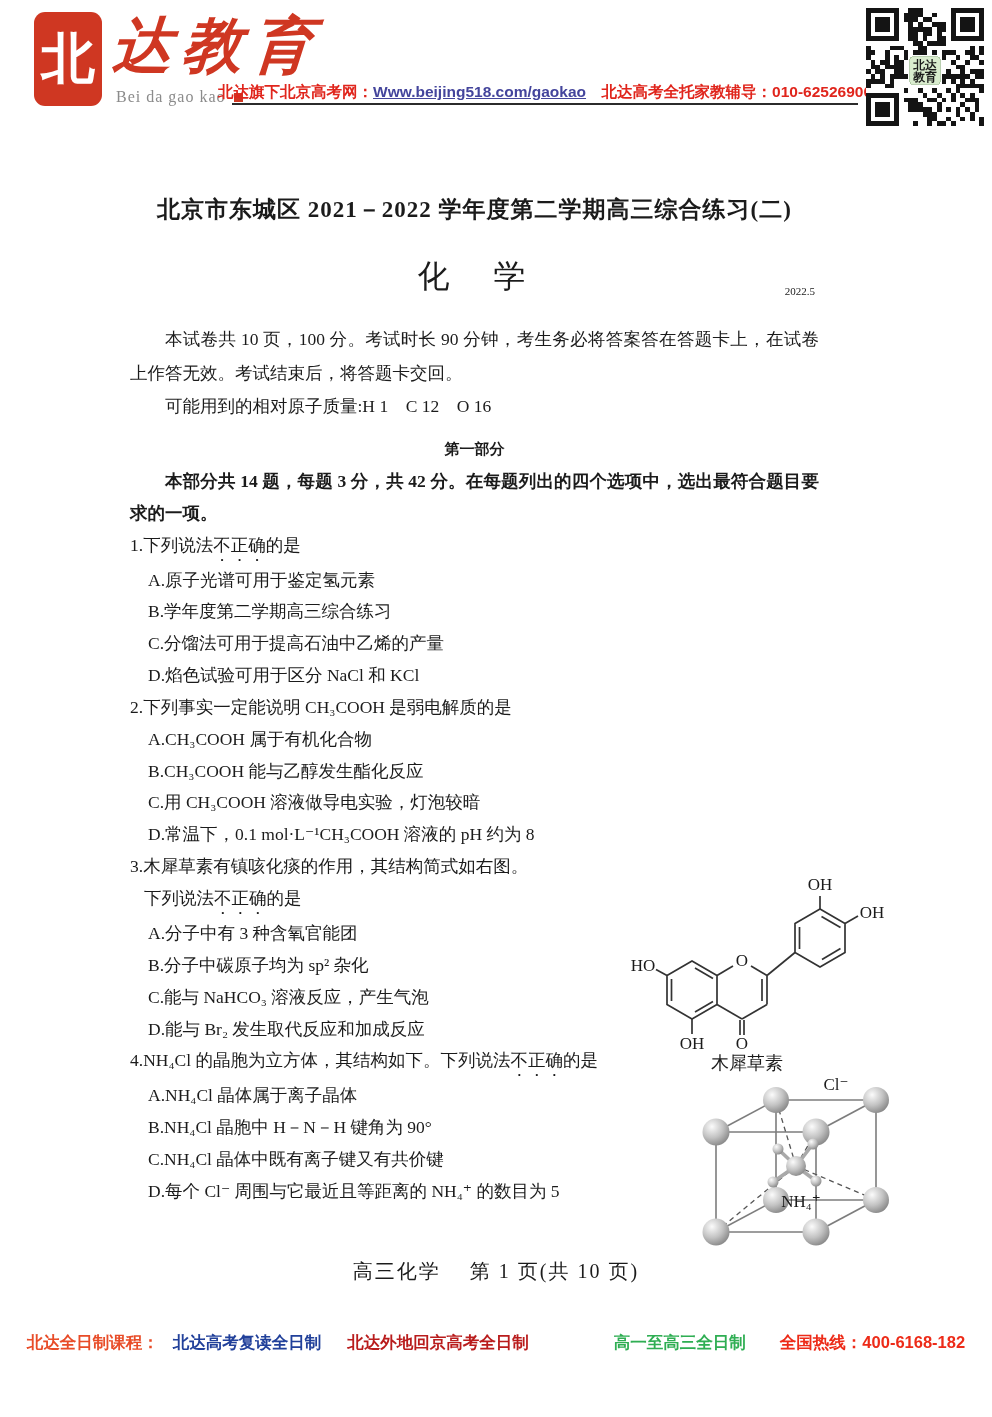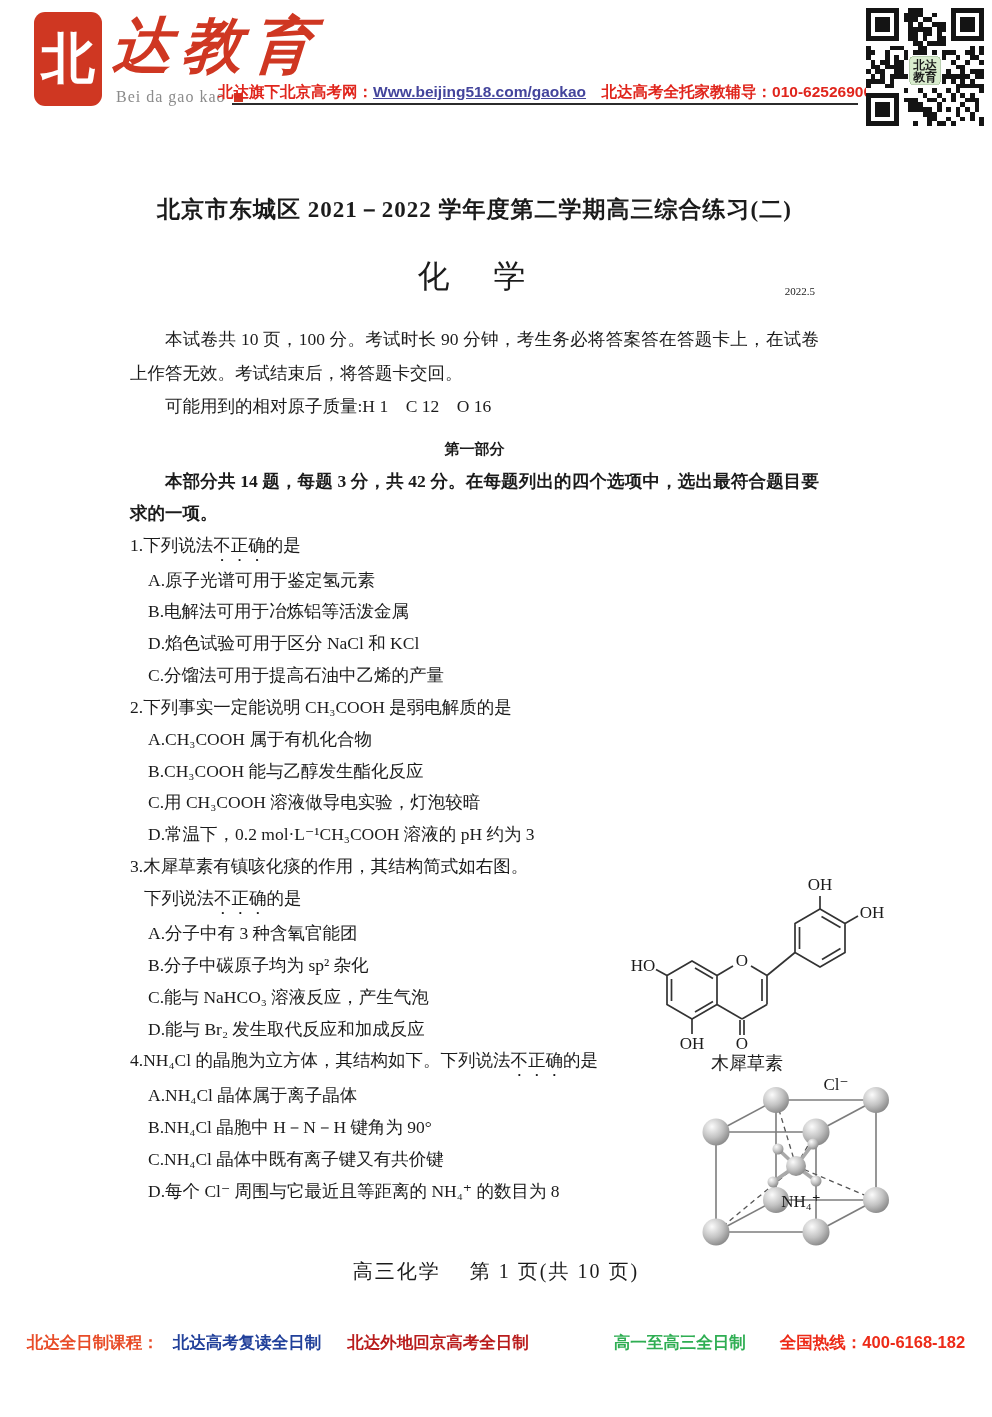--- a/index.html
+++ b/index.html
@@ -305,48 +305,48 @@
       <p>本试卷共 10 页，100 分。考试时长 90 分钟，考生务必将答案答在答题卡上，在试卷上作答无效。考试结束后，将答题卡交回。</p>
       <p>可能用到的相对原子质量:H 1　C 12　O 16</p>
     </div>
 
     <div class="part-head">第一部分</div>
     <p class="instructions">本部分共 14 题，每题 3 分，共 42 分。在每题列出的四个选项中，选出最符合题目要求的一项。</p>
 
     <div class="q">
       <div class="stem"><span>1.下列说法</span><span class="emdot">不正确</span><span>的是</span></div>
       <div class="opt">A.原子光谱可用于鉴定氢元素</div>
-      <div class="opt">B.电解法可用于冶炼铝等活泼金属</div>
+      <div class="opt">B.学年度第二学期高三综合练习</div>
+      <div class="opt">C.分馏法可用于提高石油中乙烯的产量</div>
       <div class="opt">D.焰色试验可用于区分 NaCl 和 KCl</div>
-      <div class="opt">C.分馏法可用于提高石油中乙烯的产量</div>
     </div>
 
     <div class="q">
       <div class="stem">2.下列事实一定能说明 CH₃COOH 是弱电解质的是</div>
       <div class="opt">A.CH₃COOH 属于有机化合物</div>
       <div class="opt">B.CH₃COOH 能与乙醇发生酯化反应</div>
       <div class="opt">C.用 CH₃COOH 溶液做导电实验，灯泡较暗</div>
-      <div class="opt">D.常温下，0.2 mol·L⁻¹CH₃COOH 溶液的 pH 约为 3</div>
+      <div class="opt">D.常温下，0.1 mol·L⁻¹CH₃COOH 溶液的 pH 约为 8</div>
     </div>
 
     <div class="q">
       <div class="stem">3.木犀草素有镇咳化痰的作用，其结构简式如右图。</div>
       <div class="stem" style="padding-left:14px"><span>下列说法</span><span class="emdot">不正确</span><span>的是</span></div>
       <div class="opt">A.分子中有 3 种含氧官能团</div>
       <div class="opt">B.分子中碳原子均为 sp² 杂化</div>
       <div class="opt">C.能与 NaHCO₃ 溶液反应，产生气泡</div>
       <div class="opt">D.能与 Br₂ 发生取代反应和加成反应</div>
     </div>
 
     <div class="q">
       <div class="stem"><span>4.NH₄Cl 的晶胞为立方体，其结构如下。下列说法</span><span class="emdot">不正确</span><span>的是</span></div>
       <div class="opt">A.NH₄Cl 晶体属于离子晶体</div>
       <div class="opt">B.NH₄Cl 晶胞中 H－N－H 键角为 90°</div>
       <div class="opt">C.NH₄Cl 晶体中既有离子键又有共价键</div>
-      <div class="opt">D.每个 Cl⁻ 周围与它最近且等距离的 NH₄⁺ 的数目为 8</div>
+      <div class="opt">D.每个 Cl⁻ 周围与它最近且等距离的 NH₄⁺ 的数目为 5</div>
     </div>
   </div>
 
   <svg class="luteolin" viewBox="0 0 268 198">
 
     <path class="bond" d="M67,85 L92,99.5 L92,128.5 L67,143 L42,128.5 L42,99.5 Z"></path>
     <line class="bond" x1="70" y1="92" x2="88" y2="102.5"></line>
     <line class="bond" x1="88" y1="125.5" x2="70" y2="136"></line>
     <line class="bond" x1="46.5" y1="103" x2="46.5" y2="125"></line>
 

